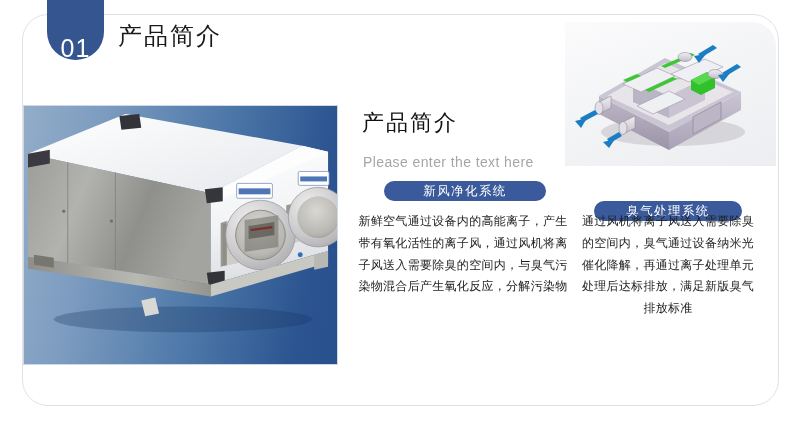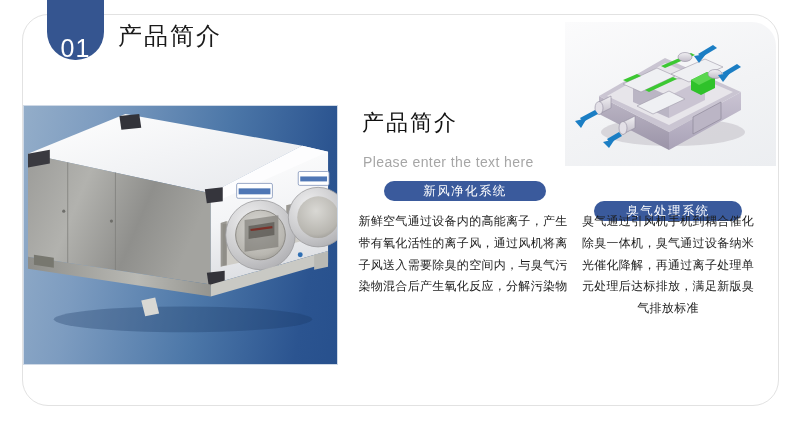--- a/index.html
+++ b/index.html
@@ -300,15 +300,15 @@
   <div class="intro-sub">Please enter the text here</div>
 
   <div class="pill pill-left">
     <span>新风净化系统</span>
   </div>
   <div class="pill pill-right">
     <span>臭气处理系统</span>
   </div>
 
   <div class="para para-left">新鲜空气通过设备内的高能离子，产生带有氧化活性的离子风，通过风机将离子风送入需要除臭的空间内，与臭气污染物混合后产生氧化反应，分解污染物</div>
-  <div class="para para-right">臭气通过引风机手机到耦合催化除臭一体机，臭气通过设备纳米光催化降解，再通过离子处理单元处理后达标排放，满足新版臭气排放标准</div>
+  <div class="para para-right">通过风机将离子风送入需要除臭的空间内，臭气通过设备纳米光催化降解，再通过离子处理单元处理后达标排放，满足新版臭气排放标准</div>
 
 </div>
 
 </body></html>

